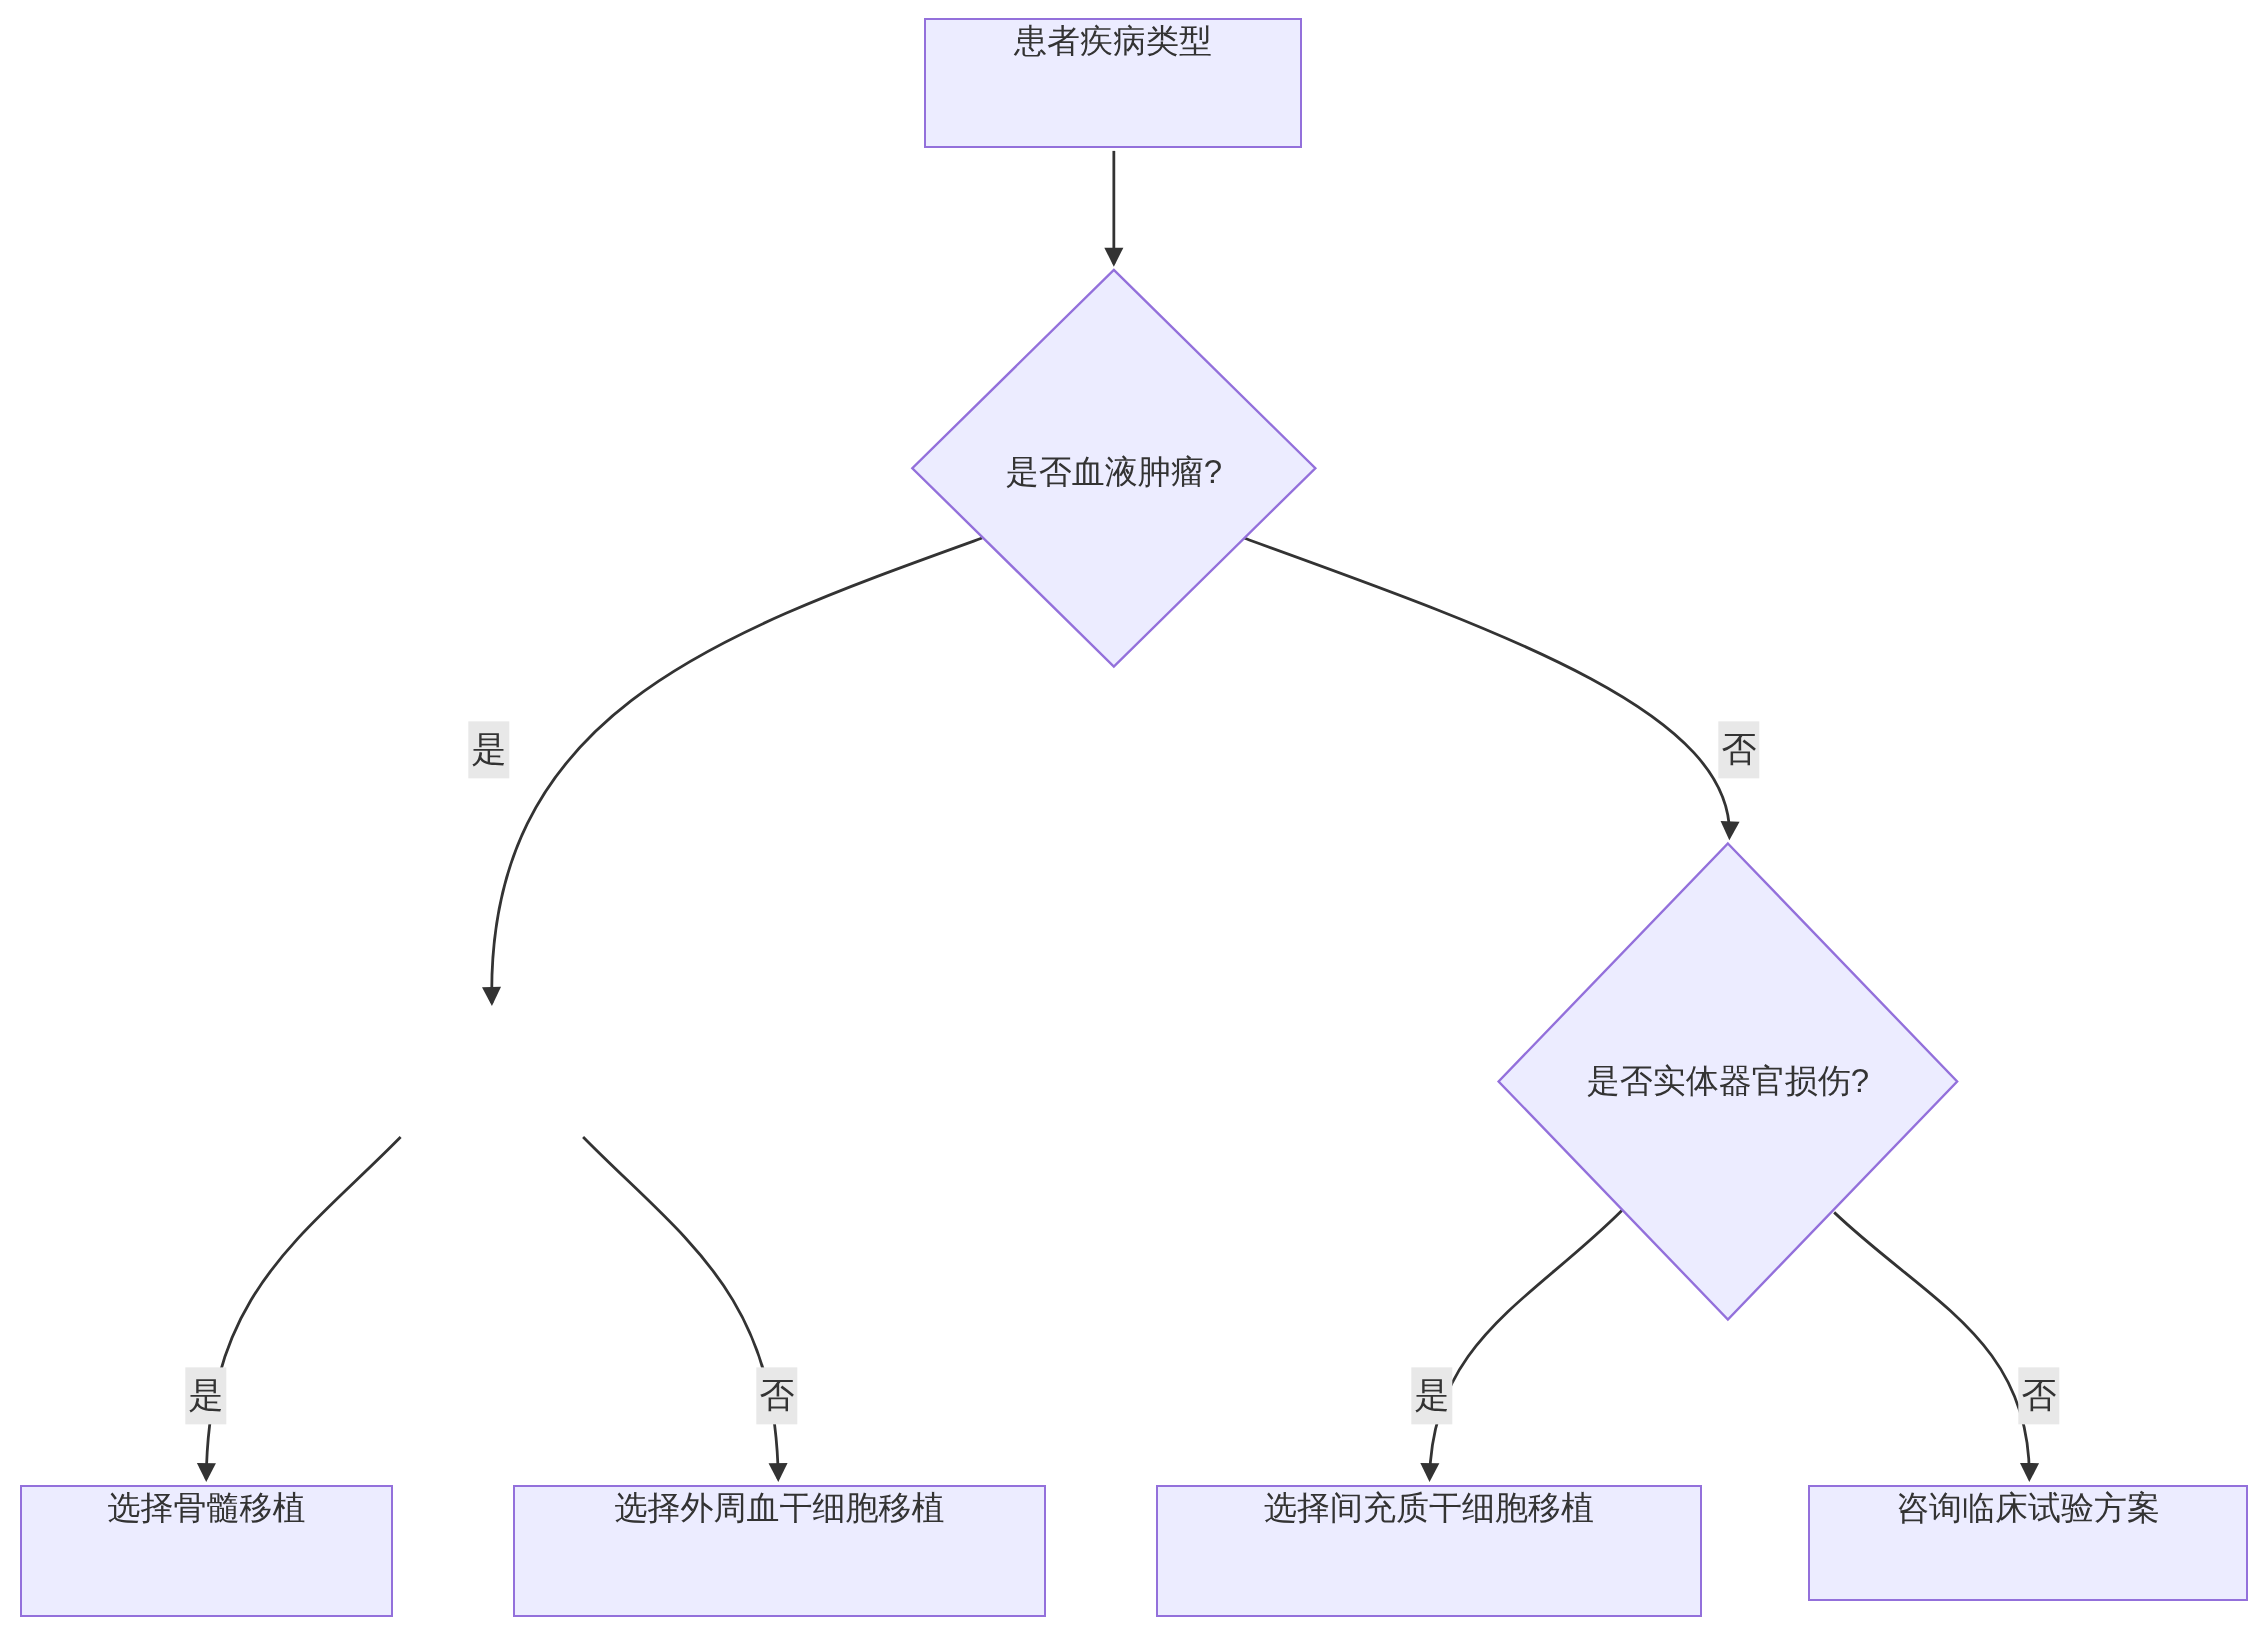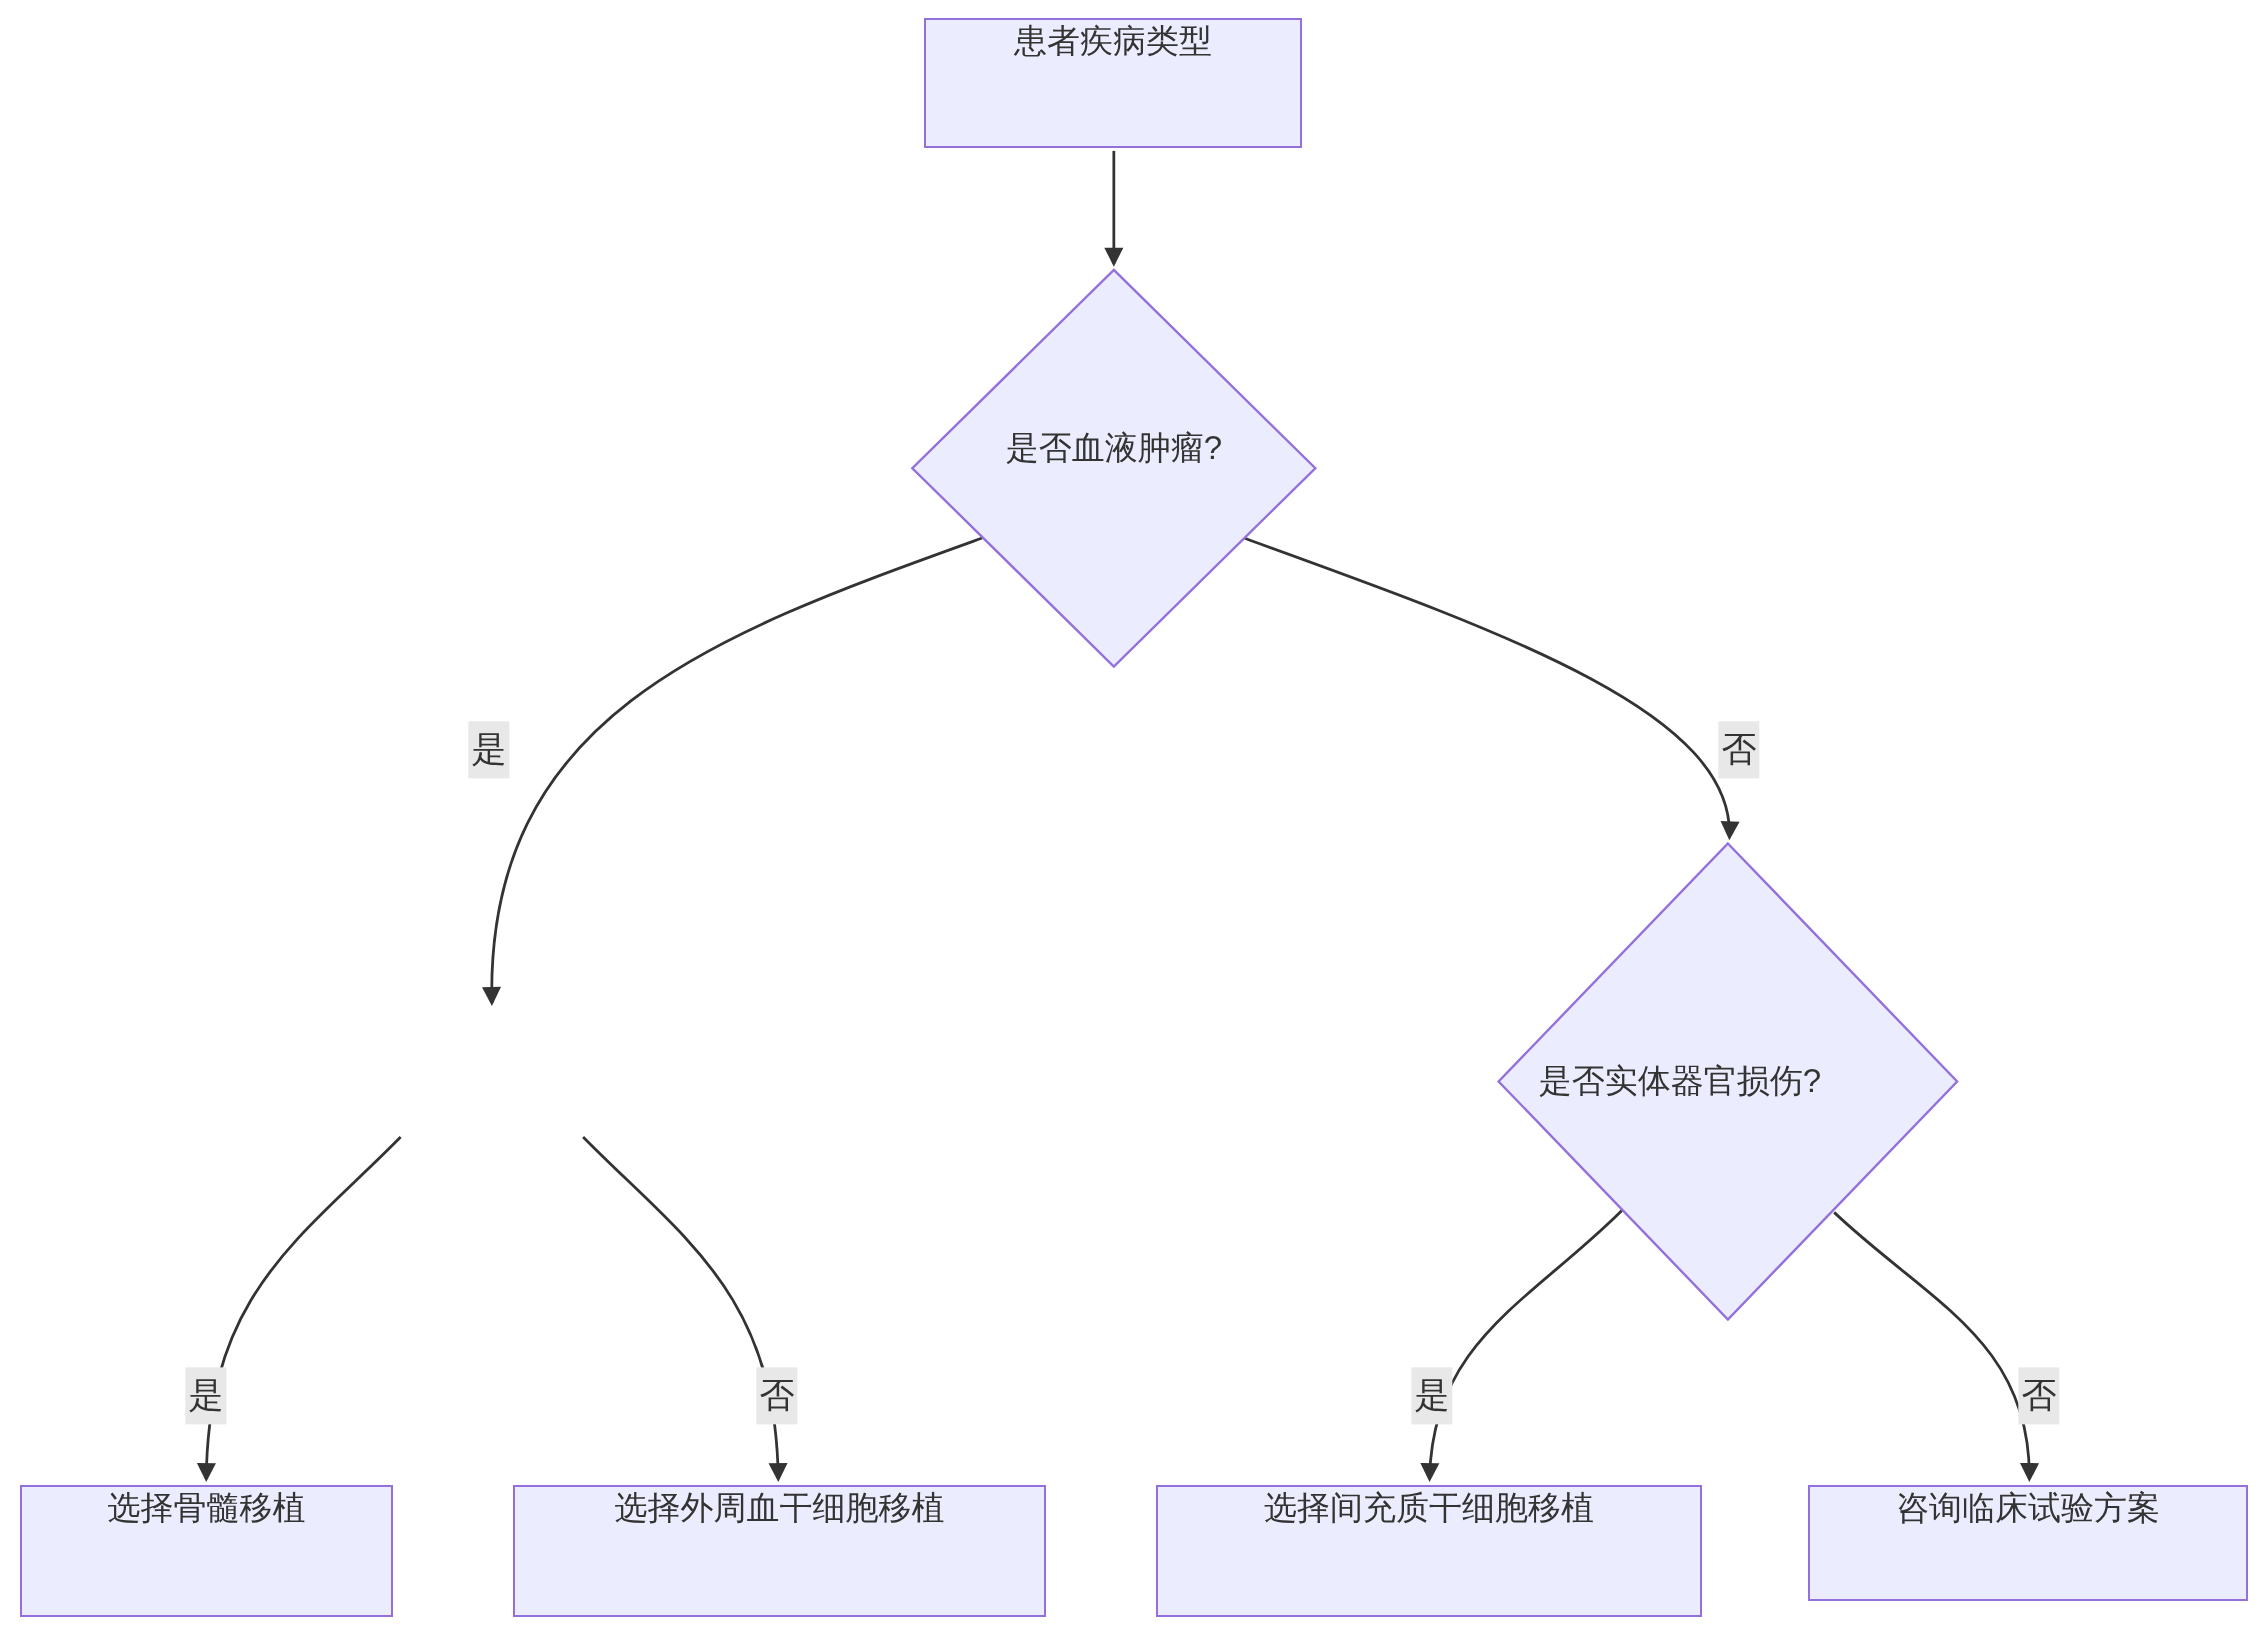--- a/index.html
+++ b/index.html
@@ -54,24 +54,24 @@
     <path class="edge" d="M2312,1528 C2430,1640 2560,1690 2558,1864" marker-end="url(#arrow)"></path>
 
     <polygon class="diamond" points="1404,340 1658,590 1404,840 1150,590"></polygon>
     <polygon class="diamond" points="2178,1063 2467,1363 2178,1663 1889,1363"></polygon>
   </svg>
 
   <div class="node" style="left:924px;top:18px;width:378px;height:130px">
     <span>患者疾病类型</span>
   </div>
 
-  <div class="diamond-text" style="left:1114px;top:448px">是否血液肿瘤?</div>
+  <div class="diamond-text" style="left:1114px;top:472px">是否血液肿瘤?</div>
 
 
-  <div class="diamond-text" style="left:1680px;top:1081px">是否实体器官损伤?</div>
+  <div class="diamond-text" style="left:1728px;top:1081px">是否实体器官损伤?</div>
 
   <div class="node" style="left:20px;top:1485px;width:373px;height:132px">
     <span>选择骨髓移植</span>
   </div>
 
   <div class="node" style="left:1156px;top:1485px;width:546px;height:132px">
     <span>选择间充质干细胞移植</span>
   </div>
 
   <div class="node" style="left:513px;top:1485px;width:533px;height:132px">

